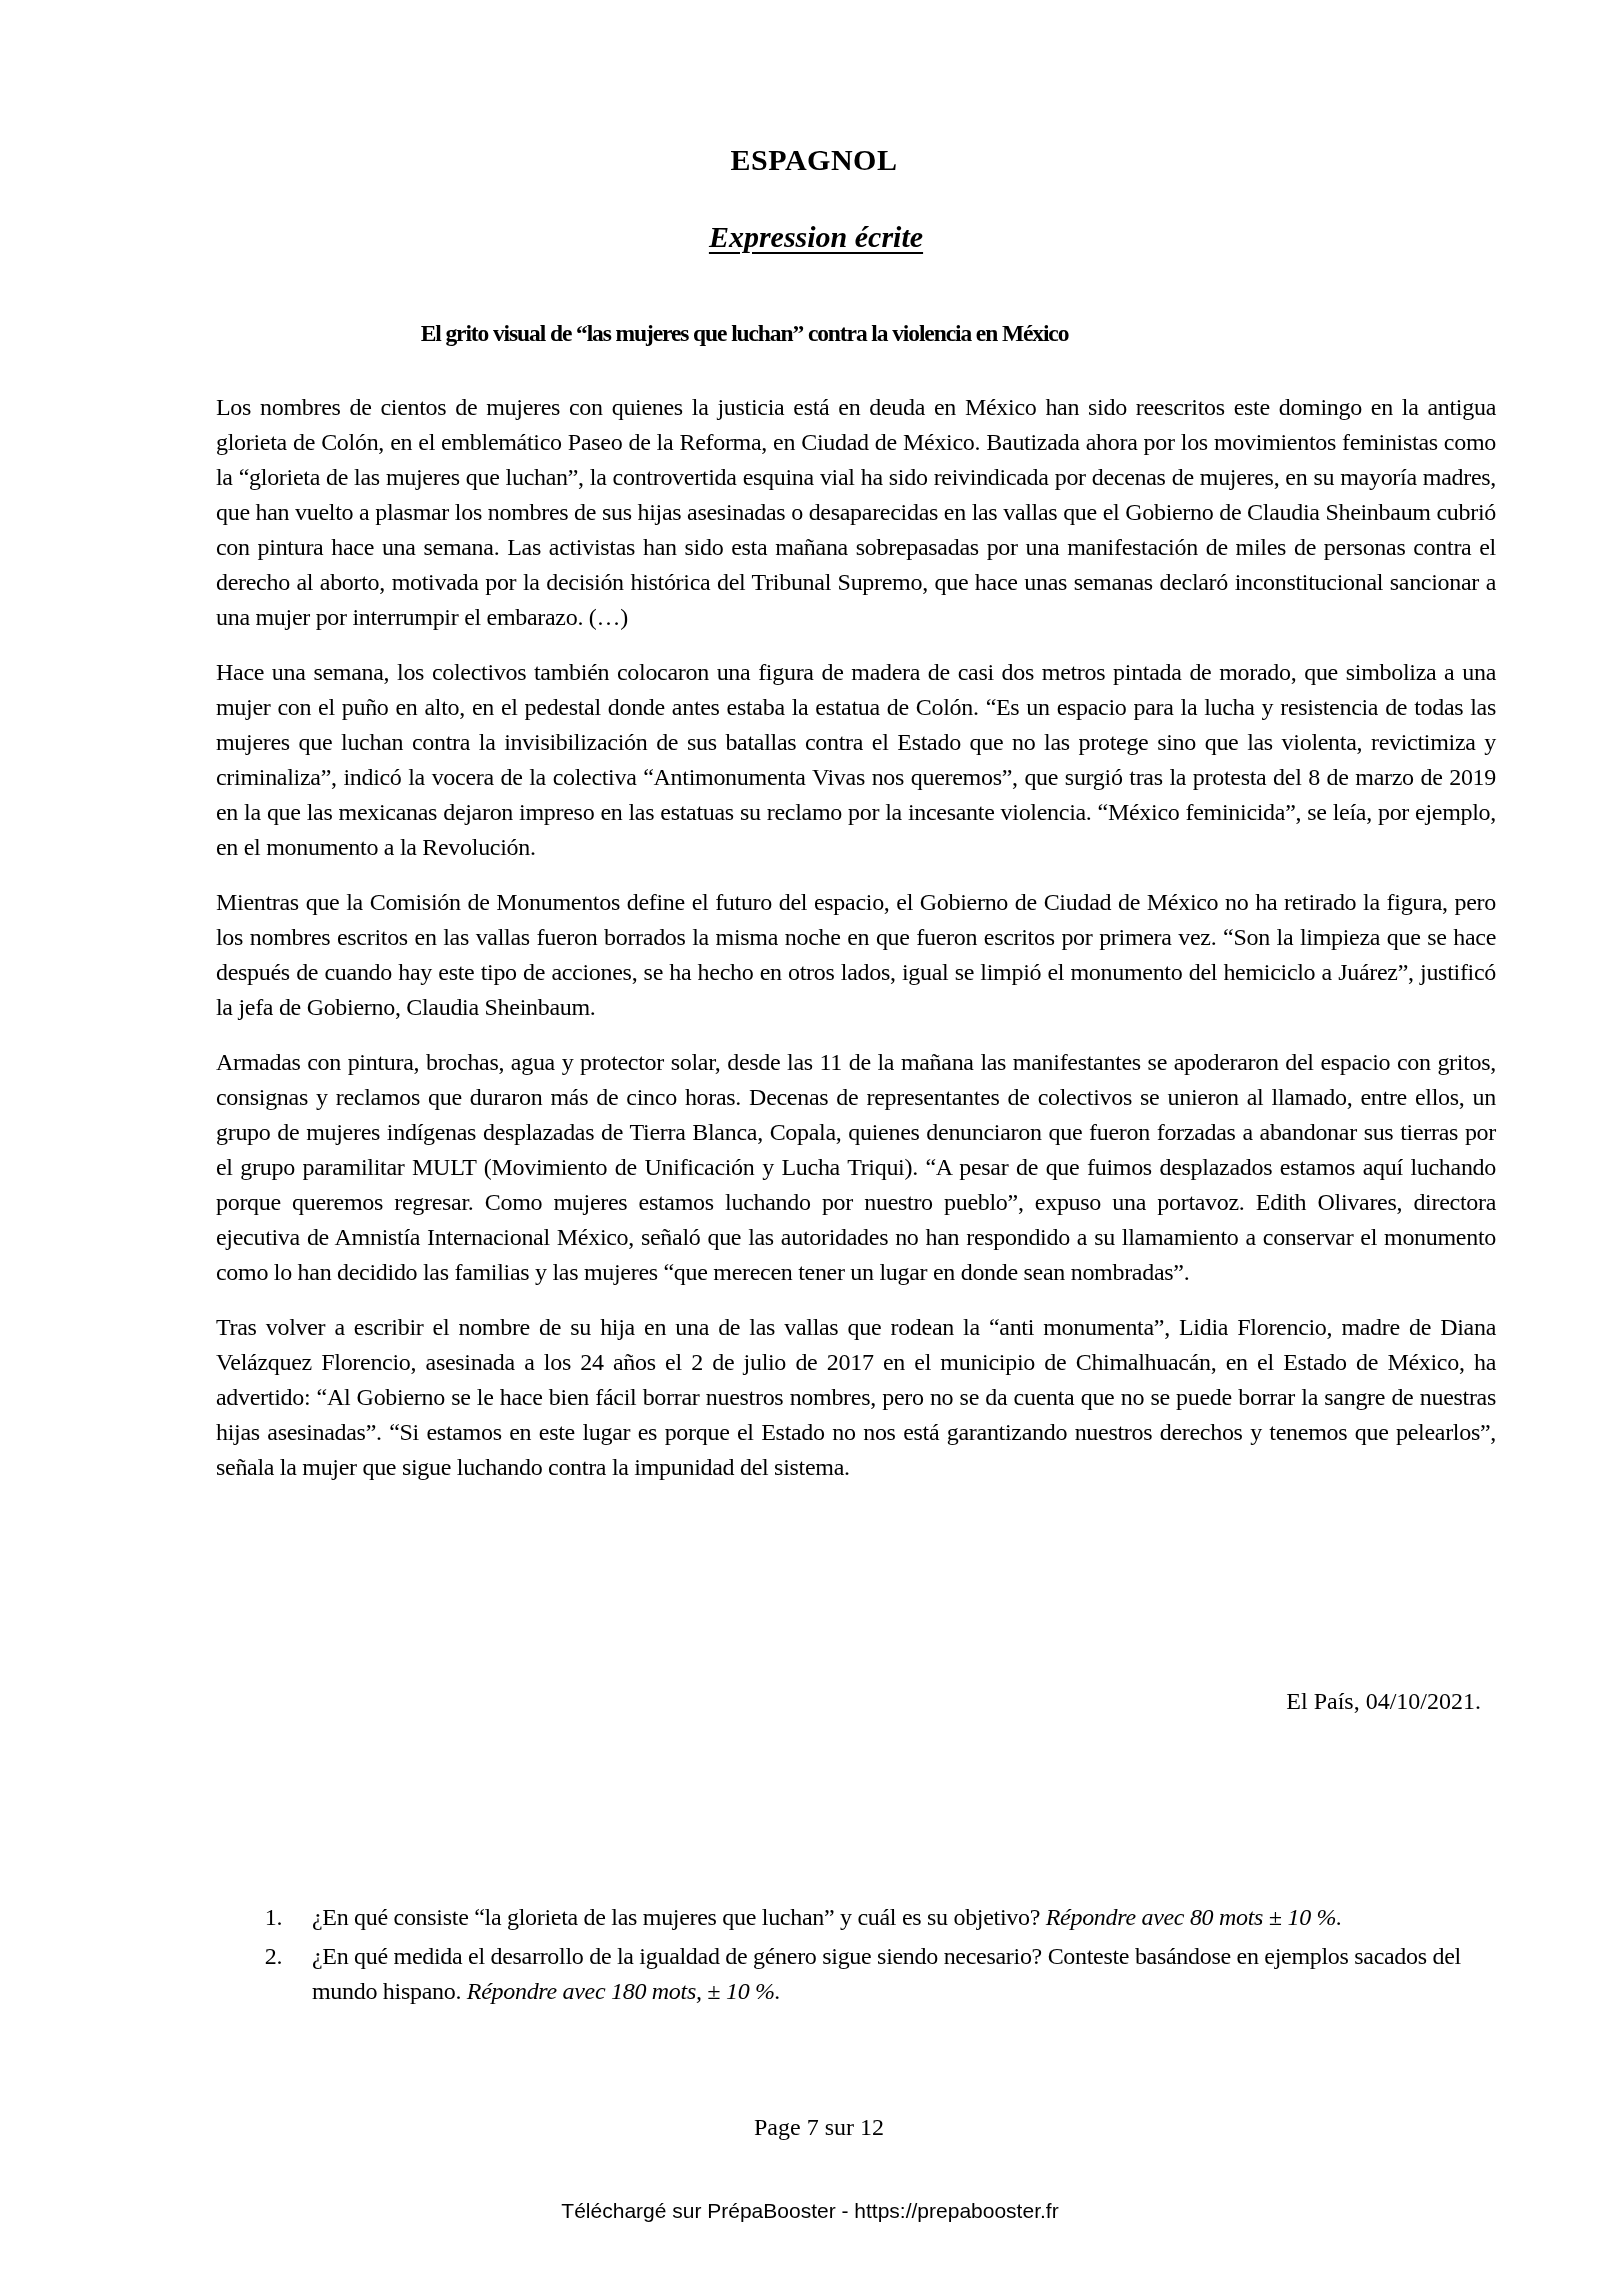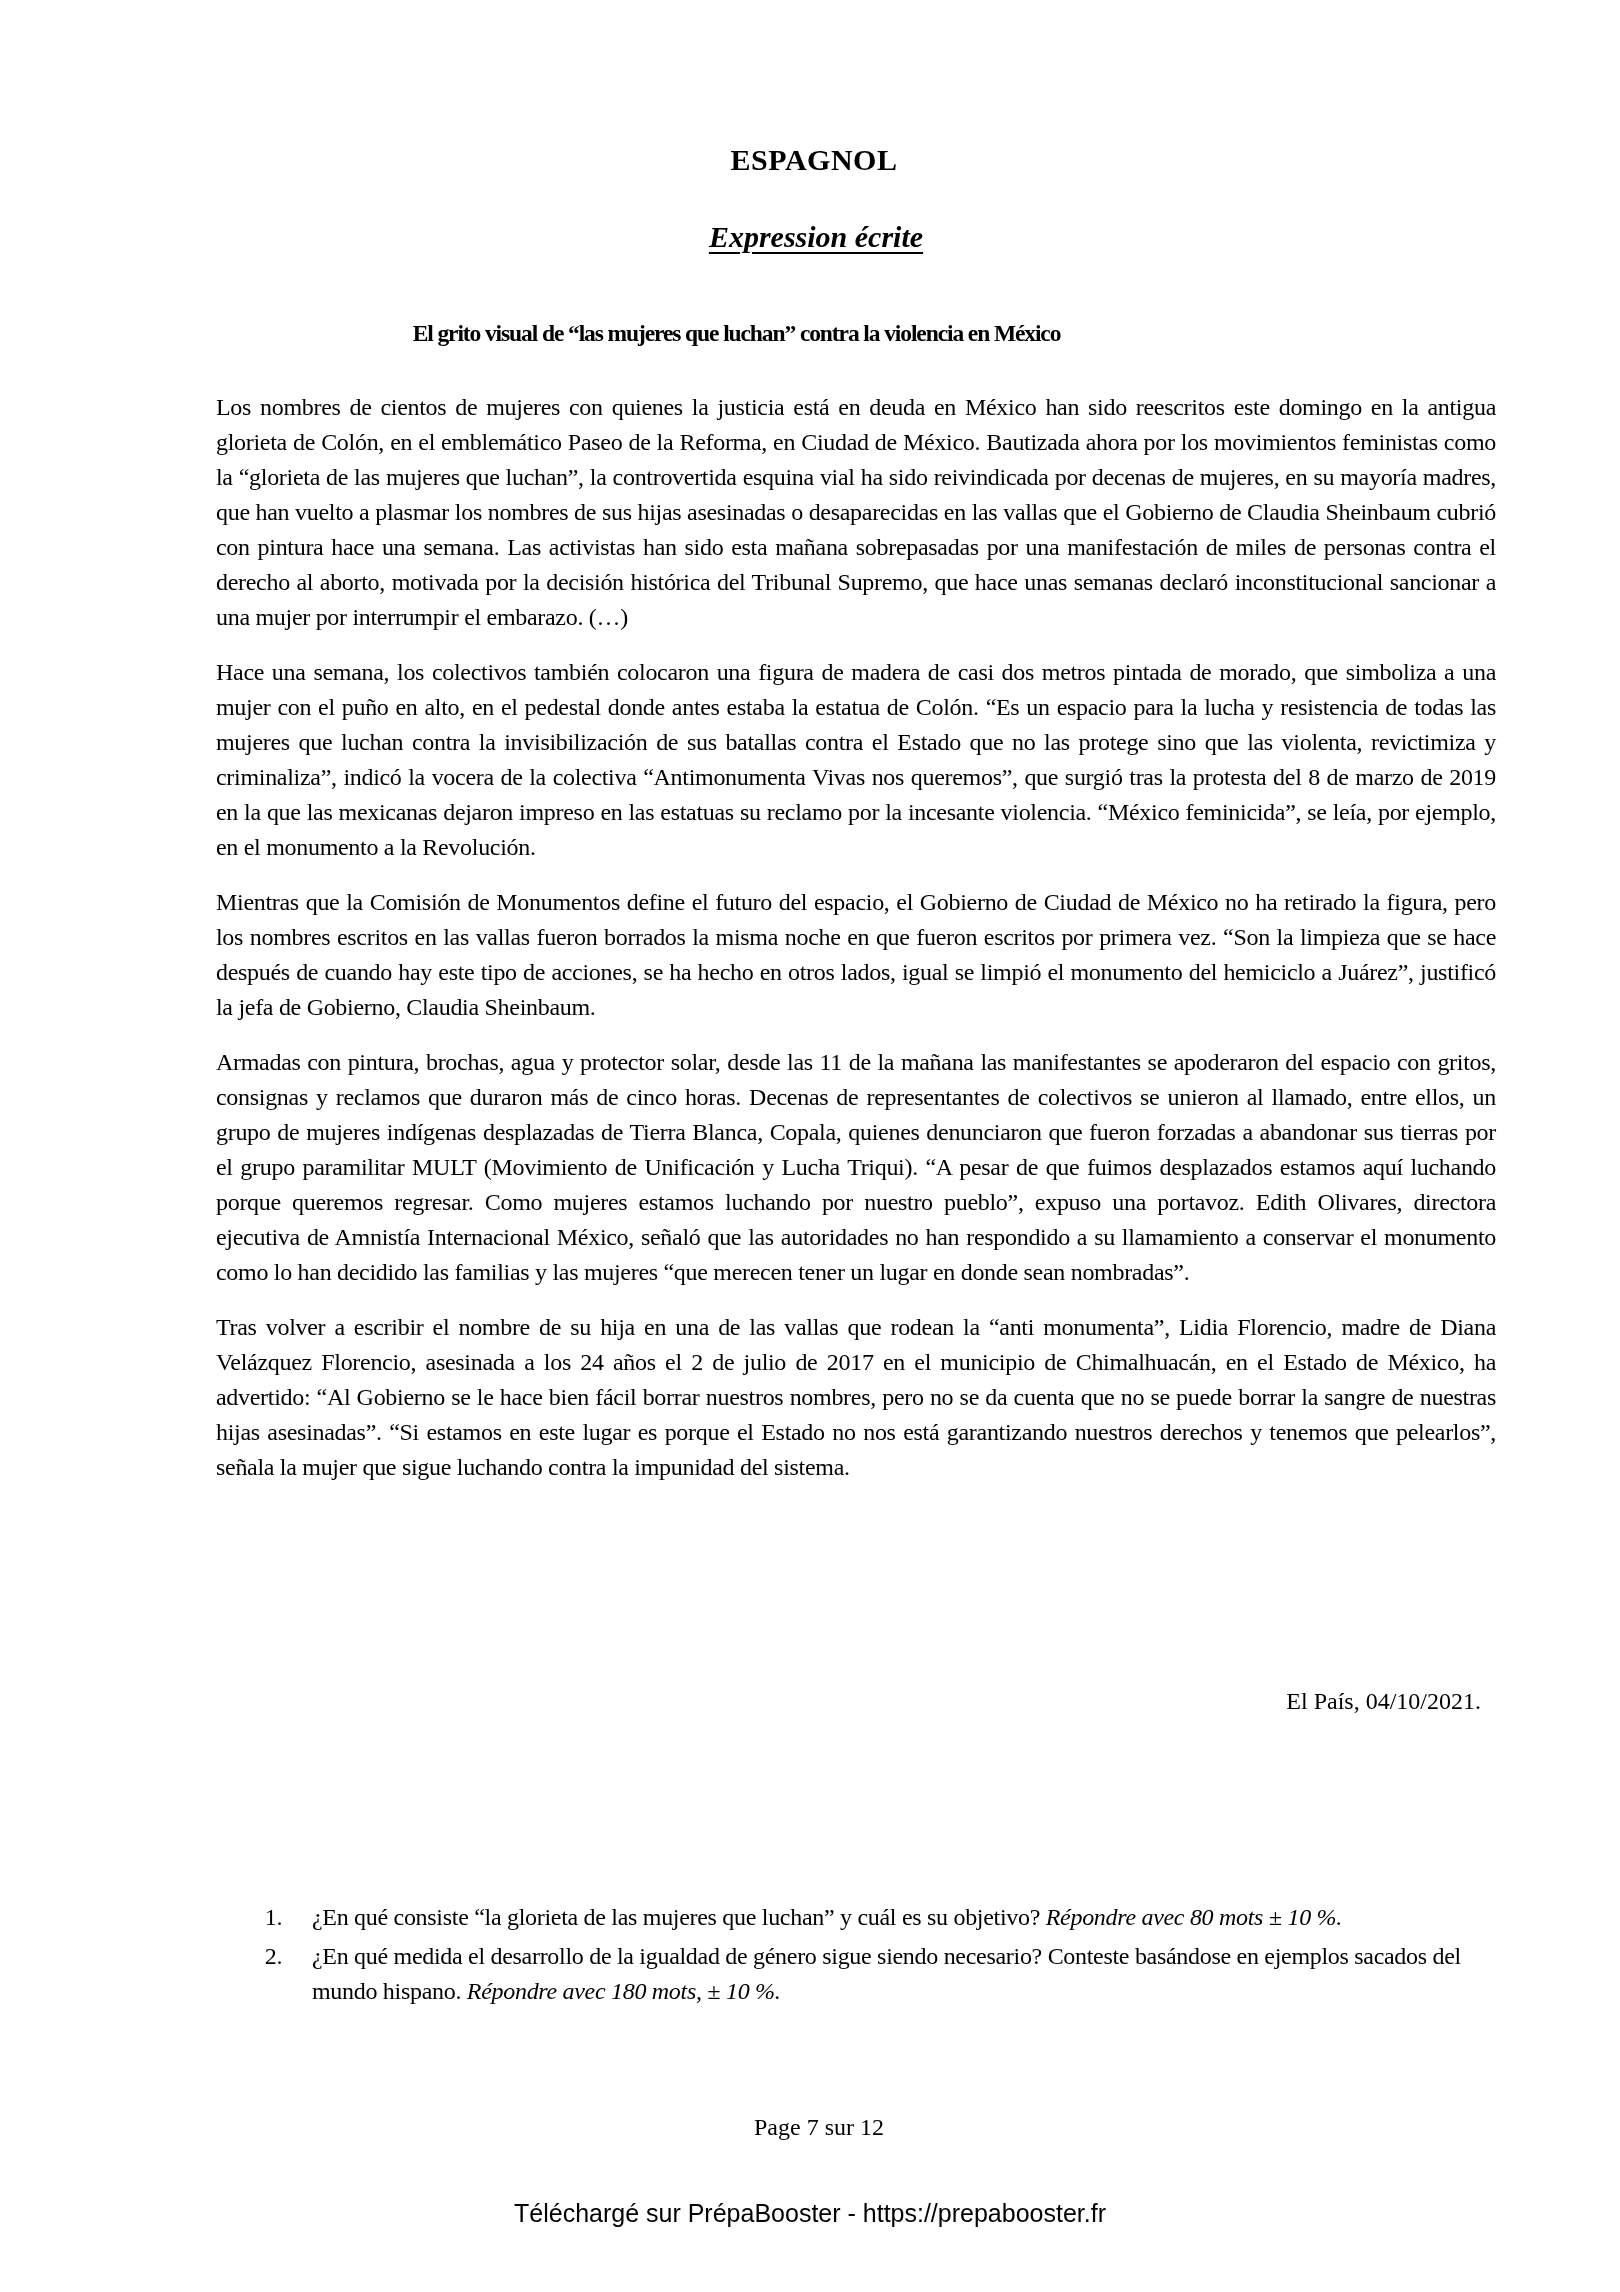--- a/index.html
+++ b/index.html
@@ -9,21 +9,21 @@
     font-family: "Liberation Serif", serif; font-weight: bold; font-size: 30px; letter-spacing: 0.5px;
     margin: 4px;
   }
   .title-sub {
     position: absolute; left: 6px; width: 1620px; top: 220px; text-align: center;
     font-family: "Liberation Serif", serif; font-style: italic; font-size: 30px; margin: 0;
   }
   .title-sub span { text-decoration: underline; text-decoration-thickness: 2px; text-underline-offset: 4.9px; }
   .article-title {
     position: absolute; left: 0; width: 1473px; top: 320px; text-align: center;
-    font-family: "Liberation Serif", serif; font-weight: bold; font-size: 23.5px; letter-spacing: -1.1px; margin: 0;
+    font-family: "Liberation Serif", serif; font-weight: bold; font-size: 23.5px; letter-spacing: -1.1px; margin: 0; padding-left: 8px;
   }
   .article {
     position: absolute; left: 216px; width: 1280px; top: 390px;
     font-family: "Liberation Serif", serif; font-size: 24px; line-height: 35px;
   }
   .article p { margin: 0; text-align: justify; text-align-last: left; letter-spacing: -0.3px; }
   .article p + p { margin-top: 20px; }
   .source {
     position: absolute; right: 129px; top: 1678px;
     font-family: "Liberation Serif", serif; font-size: 24px; margin: 10px;
@@ -34,21 +34,21 @@
   }
   .questions li { position: relative; padding-left: 59px; margin-bottom: 3.9px; }
   .questions .num { position: absolute; left: 11.8px; top: 0; }
   .questions em { font-style: italic; }
   .page-number {
     position: absolute; left: 0; width: 1620px; top: 2105px; text-align: center;
     font-family: "Liberation Serif", serif; font-size: 24px; margin: 9px;
   }
   .footer {
     position: absolute; left: 0; width: 1620px; top: 2199px; text-align: center;
-    font-family: "Liberation Sans", "DejaVu Sans", sans-serif; font-size: 25px; margin: 0;
+    font-family: "Liberation Sans", "DejaVu Sans", sans-serif; font-size: 21px; margin: 0;
   }
 </style>
 </head>
 <body>
 
 <h1 class="title-main">ESPAGNOL</h1>
 
 <h2 class="title-sub"><span>Expression écrite</span></h2>
 
 <h3 class="article-title">El grito visual de “las mujeres que luchan” contra la violencia en México</h3>

